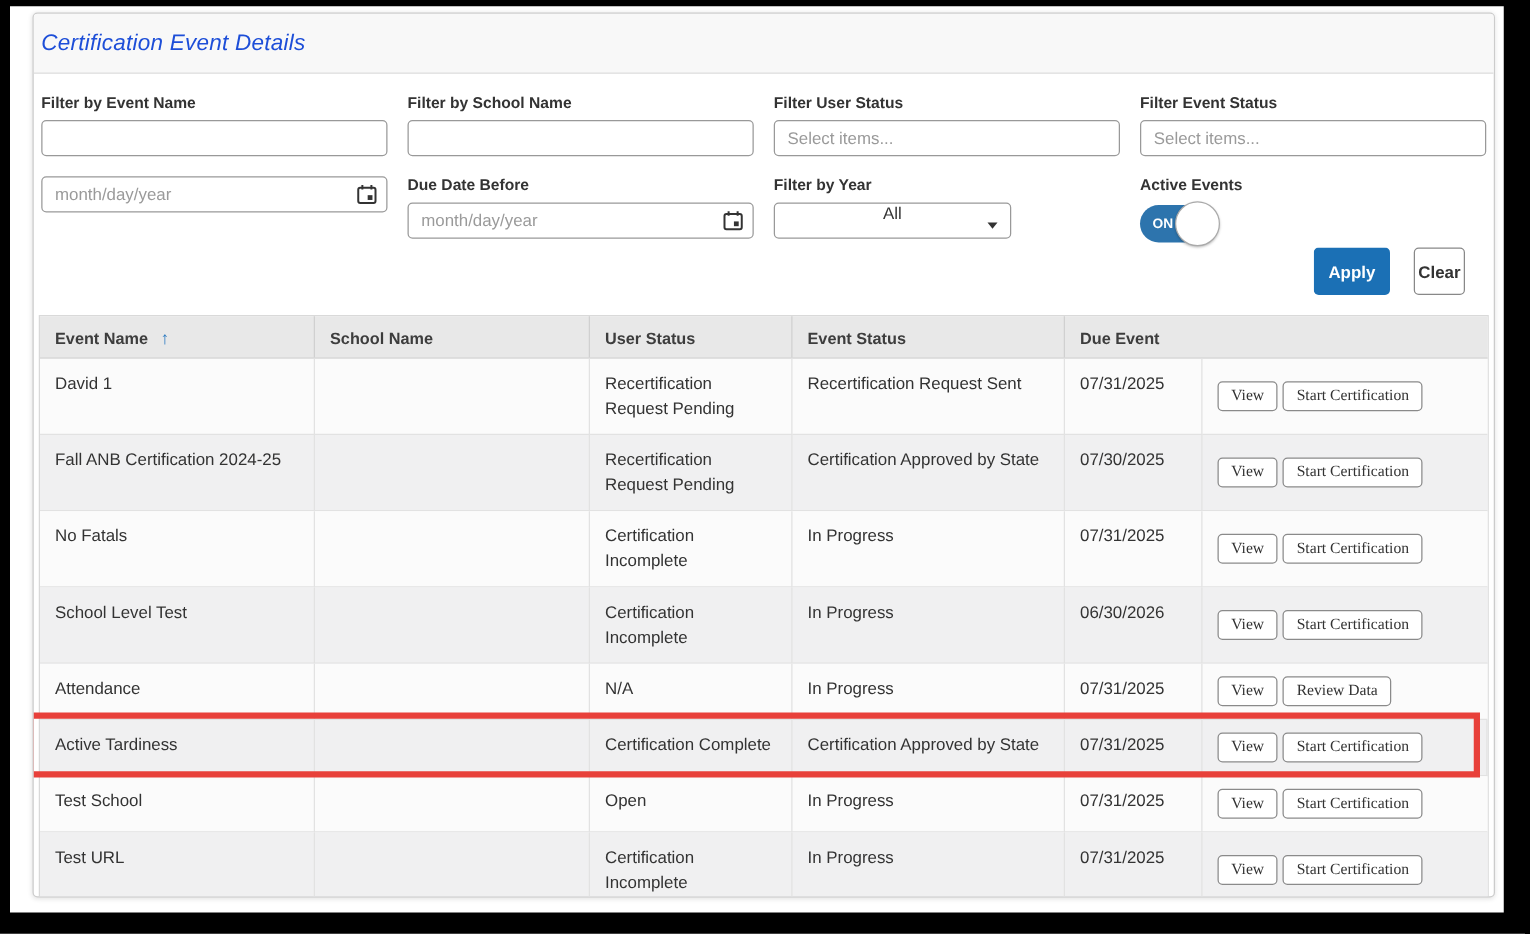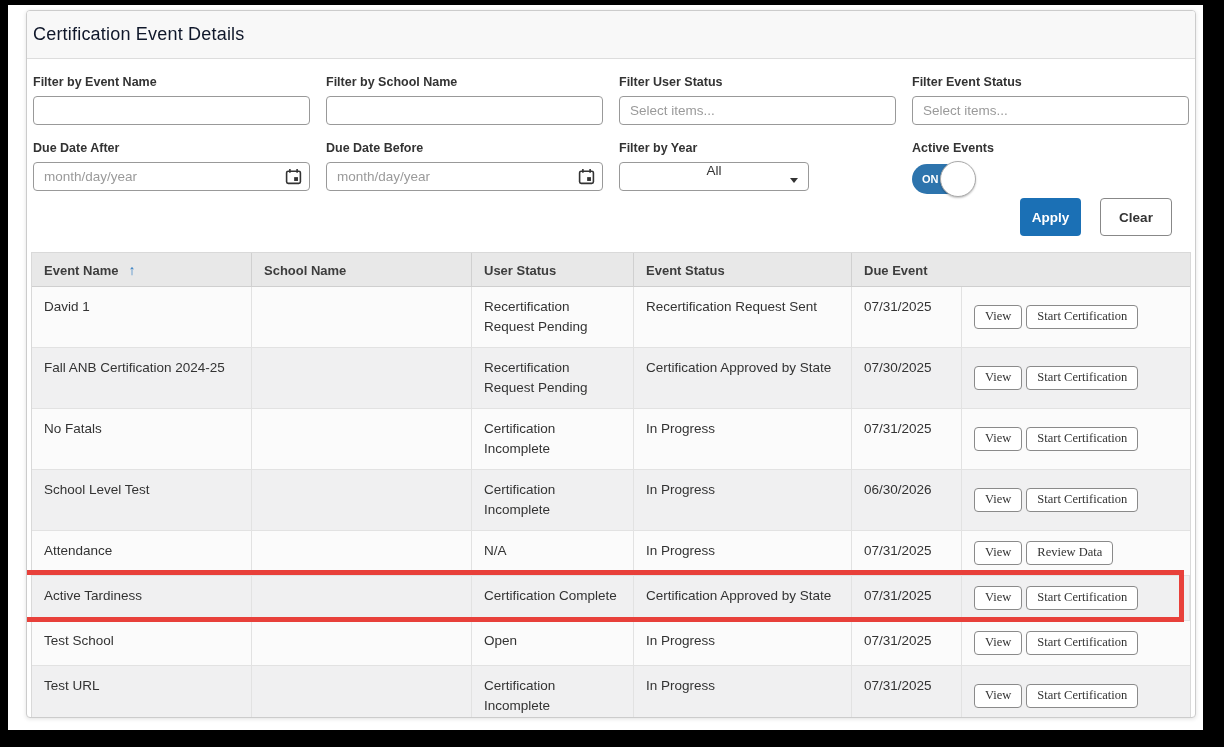--- a/index.html
+++ b/index.html
@@ -3,21 +3,21 @@
 <meta charset="utf-8">
 <style>
   * { margin:0; padding:0; box-sizing:border-box; }
   html,body { width:1224px; height:747px; overflow:hidden; }
   body { background:#000; font-family:"Liberation Sans","DejaVu Sans",sans-serif; color:#333; }
   .screen { position:absolute; left:8px; top:5px; right:21px; bottom:17px; background:#fff; }
   .card { position:absolute; left:18px; top:5px; right:7px; bottom:12px;
           background:#fff; border:1px solid #ccc; border-radius:4px;
           box-shadow:0 1px 4px rgba(0,0,0,.12); overflow:hidden; }
   .card-header { background:#f8f8f8; border-bottom:1px solid #ddd; padding:13px 26px 13px 6px; }
-  .card-title { font-size:18px; font-weight:500; color:#0f172a; letter-spacing:.2px; }
+  .card-title { font-size:18px; font-weight:500; color:#1d4ed8; letter-spacing:.2px;font-style:italic; }
 
   
   .filters { padding:16px 6px 16px 6px; }
   .filter-grid { display:grid; grid-template-columns:repeat(4,1fr); column-gap:16px; row-gap:16px; }
   .filter-field { position:relative; }
   .filter-label { display:block; font-size:12.5px; font-weight:700; color:#333; margin-bottom:7px; }
   .txt-input { width:100%; height:29px; border:1px solid #999; border-radius:4px;
                padding:0 10px; font-size:13.5px; font-family:inherit; color:#333; background:#fff; outline:none; }
   .txt-input::placeholder { color:#9a9a9a; opacity:1; }
   .date-wrap { position:relative; }
@@ -33,21 +33,21 @@
                        border-top:5.5px solid #333; }
   .toggle-row { display:flex; align-items:flex-start; }
   .toggle { position:relative; width:60px; height:30px; border-radius:15px; cursor:pointer; margin-top:2px; }
   .toggle .on-label { position:absolute; left:10px; top:50%; transform:translateY(-50%);
                       color:#fff; font-size:11px; font-weight:700; }
   .toggle .knob { position:absolute; right:-4px; top:-3px; width:36px; height:36px; border-radius:50%;
                   background:#fff; border:1px solid #aaa; box-shadow:0 1px 2px rgba(0,0,0,.25); }
   .filter-actions { margin-left:auto; display:flex; gap:19px; padding-right:17px;margin-top:36px; }
   .btn { font-family:inherit; cursor:pointer; border-radius:4px; font-size:13.5px; font-weight:700; }
   .btn-primary { width:61px; height:38px; border:1px solid transparent; color:#fff; }
-  .btn-outline { width:72px; height:38px; background:#fff; border:1px solid #888; color:#333; }
+  .btn-outline { width:41px; height:38px; background:#fff; border:1px solid #888; color:#333; }
 
   
   .grid-wrap { margin:0 4px; border:1px solid #d9d9d9; }
   .thead { display:grid; grid-template-columns:220px 220px 162px 218px 110px 1fr;
            background:#e8e8e8; border-bottom:1px solid #cfcfcf; }
   .th { padding:9px 12px 8px; font-size:13px; font-weight:700; color:#3d3d3d;
         border-right:1px solid #d0d0d0; display:flex; align-items:center; gap:10px; }
   .th:last-child { border-right:none; }
   .sort-arrow { font-weight:700; font-size:14px; }
   .trow { position:relative; display:grid; grid-template-columns:220px 220px 162px 218px 110px 1fr; }
@@ -105,21 +105,20 @@
         <div class="filter-field">
           <label class="filter-label">Filter User Status</label>
           <input class="txt-input" type="text" placeholder="Select items..." style="">
         </div>
         <div class="filter-field">
           <label class="filter-label">Filter Event Status</label>
           <input class="txt-input" type="text" placeholder="Select items..." style="">
         </div>
 
         <div class="filter-field">
-          <label class="filter-label">Due Date After</label>
           <div class="date-wrap">
             <input class="txt-input" type="text" placeholder="month/day/year" style="">
             <button class="cal-btn">
               <svg width="17" height="17" viewBox="0 0 16 16">
                 <rect x="1.5" y="3" width="13" height="11.5" rx="1.5" fill="none" stroke="#333" stroke-width="1.5"></rect>
                 <line x1="4.6" y1="1" x2="4.6" y2="4.4" stroke="#333" stroke-width="1.5"></line>
                 <line x1="11.4" y1="1" x2="11.4" y2="4.4" stroke="#333" stroke-width="1.5"></line>
                 <rect x="8.6" y="8.6" width="3.6" height="3.6" fill="#333"></rect>
               </svg>
             </button>

